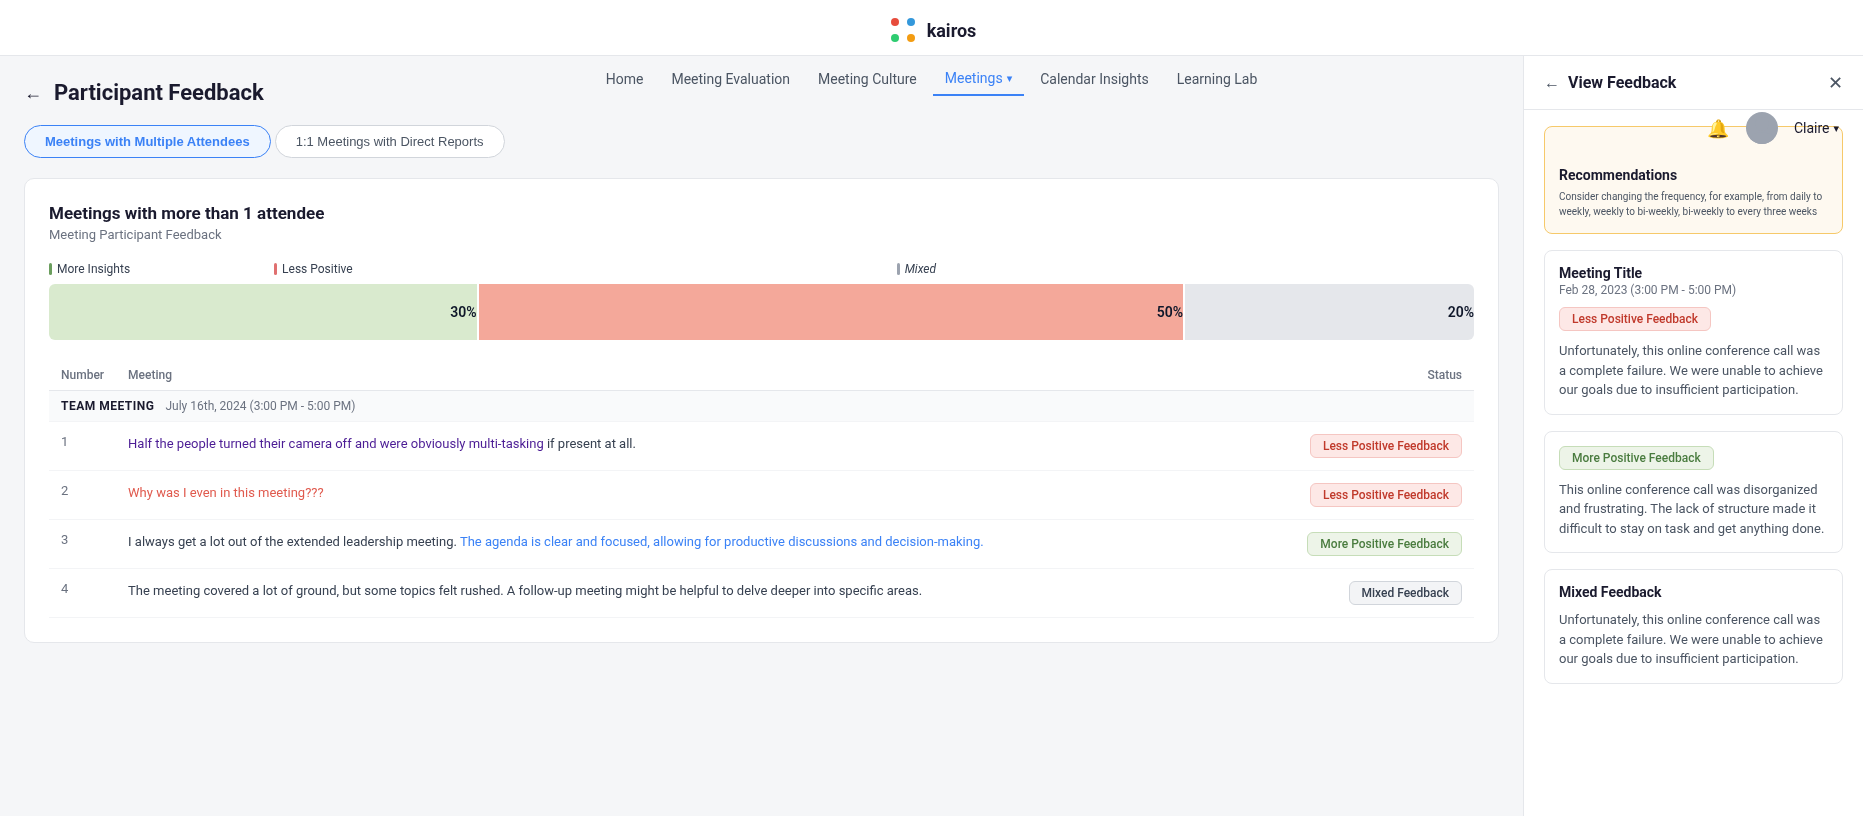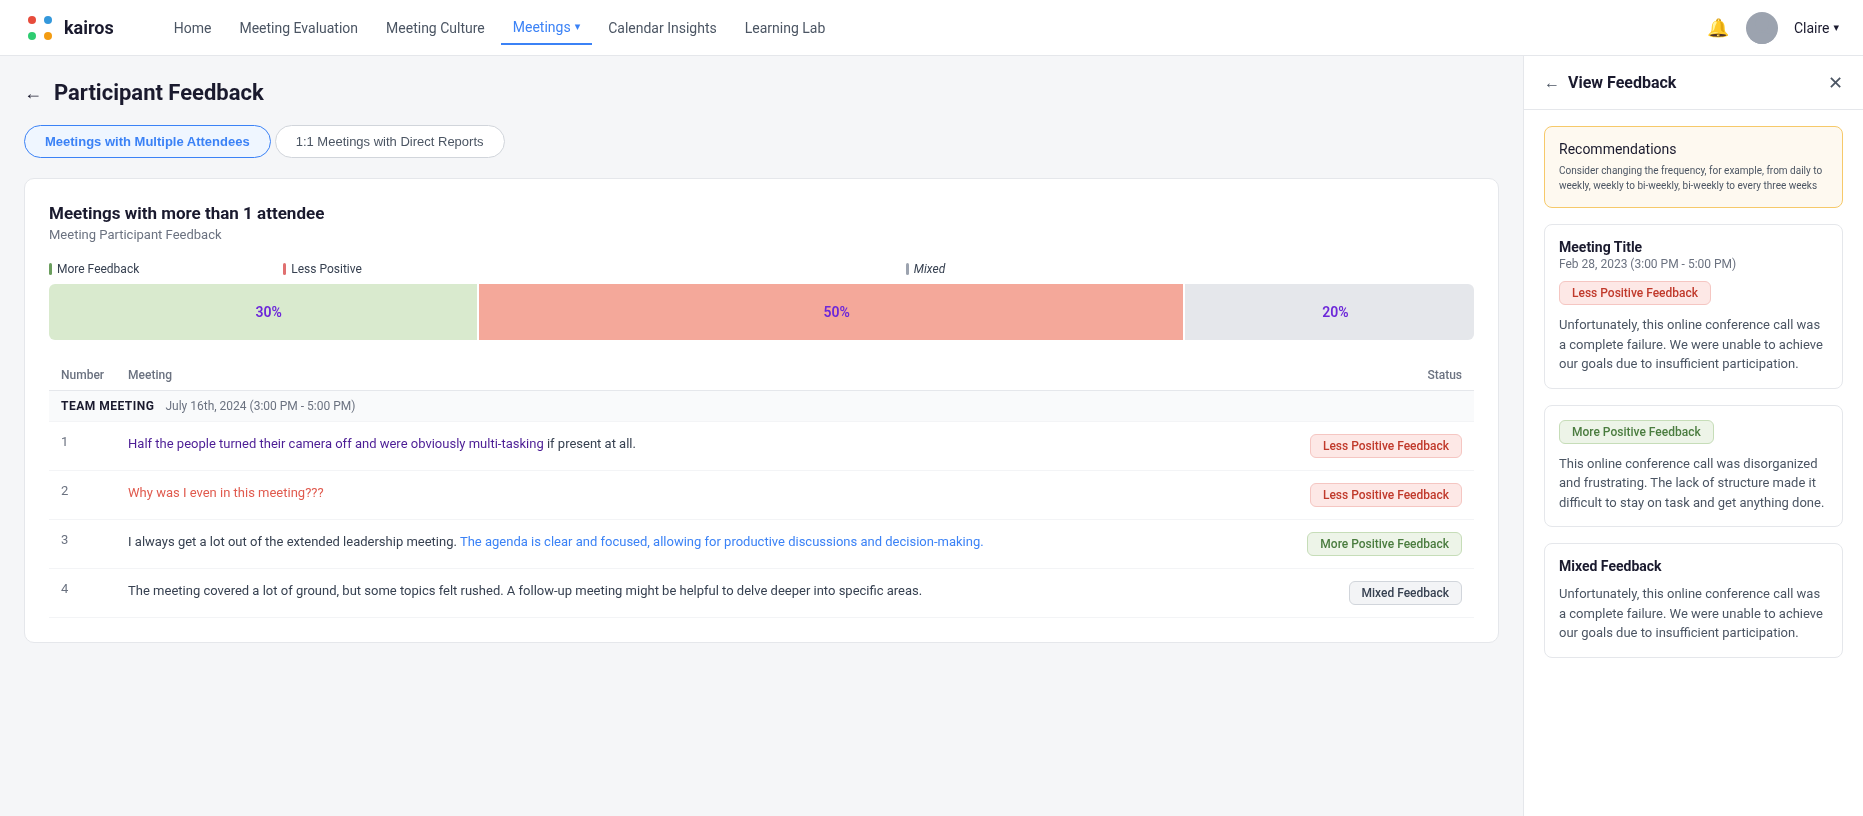--- a/index.html
+++ b/index.html
@@ -1,19 +1,19 @@
 <!DOCTYPE html>
 <html><head>
   <meta charset="utf-8">
   <style>
     * { box-sizing: border-box; margin: 0; padding: 0; }
     body { font-family: -apple-system, BlinkMacSystemFont, 'Segoe UI', Roboto, sans-serif; background: #f5f6f8; color: #1a1a2e; font-size: 14px; }
 
     
-    .nav { background: #fff; border-bottom: 1px solid #e5e7eb; display: flex; align-items: center; padding: 14px 24px; height: 56px; gap: 48px; position: sticky; top: 0; z-index: 100; }
+    .nav { background: #fff; border-bottom: 1px solid #e5e7eb; display: flex; align-items: center; padding: 14px 24px; height: 56px; gap: 16px; position: sticky; top: 0; z-index: 100; flex-direction: column; }
     .logo { display: flex; align-items: center; gap: 8px; font-weight: 700; font-size: 18px; color: #1a1a2e; }
     .logo-icon { width: 32px; height: 32px; }
     .nav-links { display: flex; align-items: center; gap: 4px; flex: 1; }
     .nav-link { padding: 8px 12px; border-radius: 6px; cursor: pointer; font-size: 14px; color: #4b5563; text-decoration: none; white-space: nowrap; }
     .nav-link.active { color: #3b82f6; border-bottom: 2px solid #3b82f6; border-radius: 0; }
     .nav-link.has-dropdown { display: flex; align-items: center; gap: 4px; }
     .nav-right { display: flex; align-items: center; gap: 16px; margin-left: auto; }
     .bell-icon { font-size: 18px; cursor: pointer; color: #4b5563; }
     .avatar { width: 32px; height: 32px; border-radius: 50%; background: #9ca3af; overflow: hidden; }
     .user-name { font-size: 14px; color: #1a1a2e; display: flex; align-items: center; gap: 4px; cursor: pointer; }
@@ -31,21 +31,21 @@
     
     .tab-row { display: flex; gap: 4px; margin-bottom: 20px; }
     .tab-btn { padding: 8px 20px; border-radius: 20px; border: 1px solid #d1d5db; background: #fff; cursor: pointer; font-size: 13px; color: #4b5563; }
     .tab-btn.active { background: #eff6ff; border-color: #3b82f6; color: #3b82f6; font-weight: 600; }
 
     
     .card { background: #fff; border: 1px solid #e5e7eb; border-radius: 10px; padding: 24px; margin-bottom: 20px; }
     .card-title { font-size: 17px; font-weight: 700; margin-bottom: 4px; }
     .card-subtitle { font-size: 13px; color: #6b7280; margin-bottom: 20px; }
     .bar-chart { display: flex; height: 56px; border-radius: 6px; overflow: hidden; gap: 2px; }
-    .bar-segment { display: flex; align-items: center; justify-content: center; padding-left: 12px; font-size: 14px; font-weight: 600; color: #6d28d9; }
+    .bar-segment { display: flex; align-items: center; justify-content: flex-end; padding-left: 12px; font-size: 14px; font-weight: 600; color: #0f172a; }
     .bar-segment.more-positive { background: #d9eace; flex: 30; }
     .bar-segment.less-positive { background: #f4a89a; flex: 50; }
     .bar-segment.mixed { background: #e5e7eb; flex: 20; }
 
     
     .feedback-table { width: 100%; border-collapse: collapse; }
     .feedback-table th { font-size: 12px; color: #6b7280; text-align: left; padding: 8px 12px; border-bottom: 1px solid #e5e7eb; font-weight: 500; }
     .feedback-table td { padding: 12px; vertical-align: top; border-bottom: 1px solid #f3f4f6; font-size: 13px; }
     .meeting-header-row td { background: #f9fafb; font-size: 12px; color: #1a1a2e; padding: 8px 12px; }
     .meeting-name { font-weight: 700; font-size: 12px; text-transform: uppercase; letter-spacing: 0.5px; }
@@ -60,21 +60,21 @@
     .badge.mixed { background: #f3f4f6; color: #374151; border: 1px solid #d1d5db; }
 
     
     .panel-header { display: flex; align-items: center; justify-content: space-between; padding: 16px 20px; border-bottom: 1px solid #e5e7eb; }
     .panel-title { font-size: 16px; font-weight: 700; display: flex; align-items: center; gap: 8px; }
     .panel-back { font-size: 16px; cursor: pointer; color: #4b5563; }
     .panel-close { font-size: 18px; cursor: pointer; color: #4b5563; }
     .panel-body { padding: 16px 20px; display: flex; flex-direction: column; gap: 16px; }
 
     .rec-card { background: #fef9f0; border: 1px solid #f6c96a; border-radius: 8px; padding: 14px; }
-    .rec-card-title { font-size: 14px; font-weight: 400; margin-bottom: 6px; color: #1a1a2e; }
+    .rec-card-title { font-size: 14px; font-weight: 700; margin-bottom: 6px; color: #1a1a2e; margin-top: 26px; }
     .rec-card-text { font-size: 10px; color: #4b5563; line-height: 1.5; }
 
     .feedback-item { border: 1px solid #e5e7eb; border-radius: 8px; padding: 14px; }
     .feedback-item-title { font-size: 14px; font-weight: 700; margin-bottom: 2px; }
     .feedback-item-date { font-size: 12px; color: #6b7280; margin-bottom: 10px; }
     .feedback-item-text { font-size: 13px; color: #4b5563; line-height: 1.5; margin-top: 10px; }
 
     .chevron-down { font-size: 11px; }
 
     
@@ -136,21 +136,21 @@
       <button class="tab-btn">1:1 Meetings with Direct Reports</button>
     </div>
 
     <div class="card">
       <div class="card-title">Meetings with more than 1 attendee</div>
       <div class="card-subtitle">Meeting Participant Feedback</div>
 
       <div class="chart-labels-row" style="gap:24px; margin-bottom:8px;">
         <div class="chart-label-item">
           <span class="line" style="background:#6b9e5e;"></span>
-          <span>More Feedback</span>
+          <span>More Insights</span>
         </div>
         <div class="chart-label-item" style="margin-left:120px;">
           <span class="line" style="background:#e07070;"></span>
           <span>Less Positive</span>
         </div>
         <div class="chart-label-item" style="margin-left:520px;font-style:italic;">
           <span class="line" style="background:#9ca3af;"></span>
           <span>Mixed</span>
         </div>
       </div>

